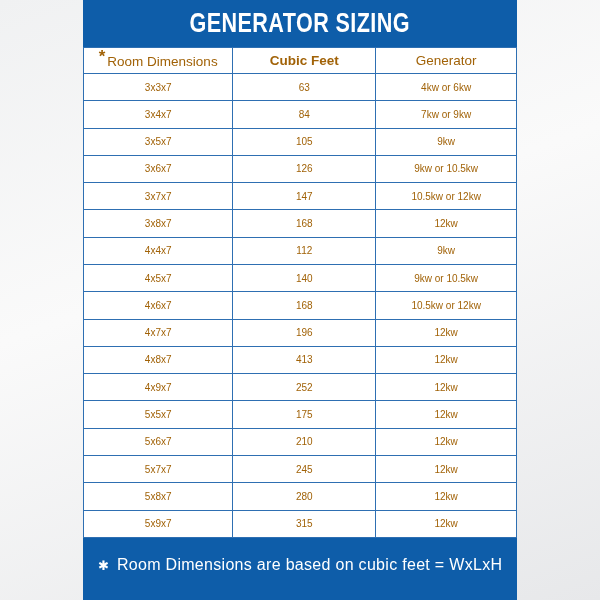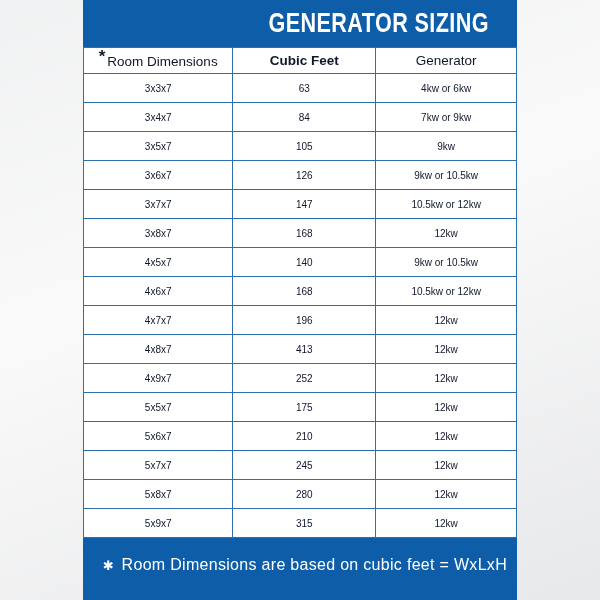--- a/index.html
+++ b/index.html
@@ -13,21 +13,20 @@
     width: 600px; height: 600px;
     background: linear-gradient(160deg, #f0f1f2 0%, #fafafa 42%, #e7e8ea 100%);
   }
   .poster {
     position: absolute;
     left: 83px; top: 0;
     width: 434px; height: 600px;
     background: #0e5da9;
     display: flex;
     flex-direction: column;
-    align-items: flex-end;
   }
   .title-band {
     height: 47px;
     display: flex;
     align-items: center;
     justify-content: center;
     overflow: hidden;
   }
   .title {
     color: #ffffff;
@@ -42,21 +41,21 @@
     width: 434px;
     height: 491px;
     border-collapse: collapse;
     table-layout: fixed;
     background: #ffffff;
   }
   .sizing-table th, .sizing-table td {
     border: 1px solid #2e6fb2;
     text-align: center;
     vertical-align: middle;
-    color: #0f172a;
+    color: #a16207;
     overflow: hidden;
     white-space: nowrap;
   }
   .sizing-table thead tr { height: 26px; }
   .sizing-table th {
     font-weight: normal;
     font-size: 13.5px;
   }
   .sizing-table th:nth-child(1) { width: 34.5%; }
   .sizing-table th:nth-child(2) { width: 33%; font-weight: bold; }
@@ -137,20 +136,25 @@
             <td>3x7x7</td>
             <td>147</td>
             <td>10.5kw or 12kw</td>
           </tr>
           <tr>
             <td>3x8x7</td>
             <td>168</td>
             <td>12kw</td>
           </tr>
           <tr>
+            <td>4x4x7</td>
+            <td>112</td>
+            <td>9kw</td>
+          </tr>
+          <tr>
             <td>4x5x7</td>
             <td>140</td>
             <td>9kw or 10.5kw</td>
           </tr>
           <tr>
             <td>4x6x7</td>
             <td>168</td>
             <td>10.5kw or 12kw</td>
           </tr>
           <tr>

